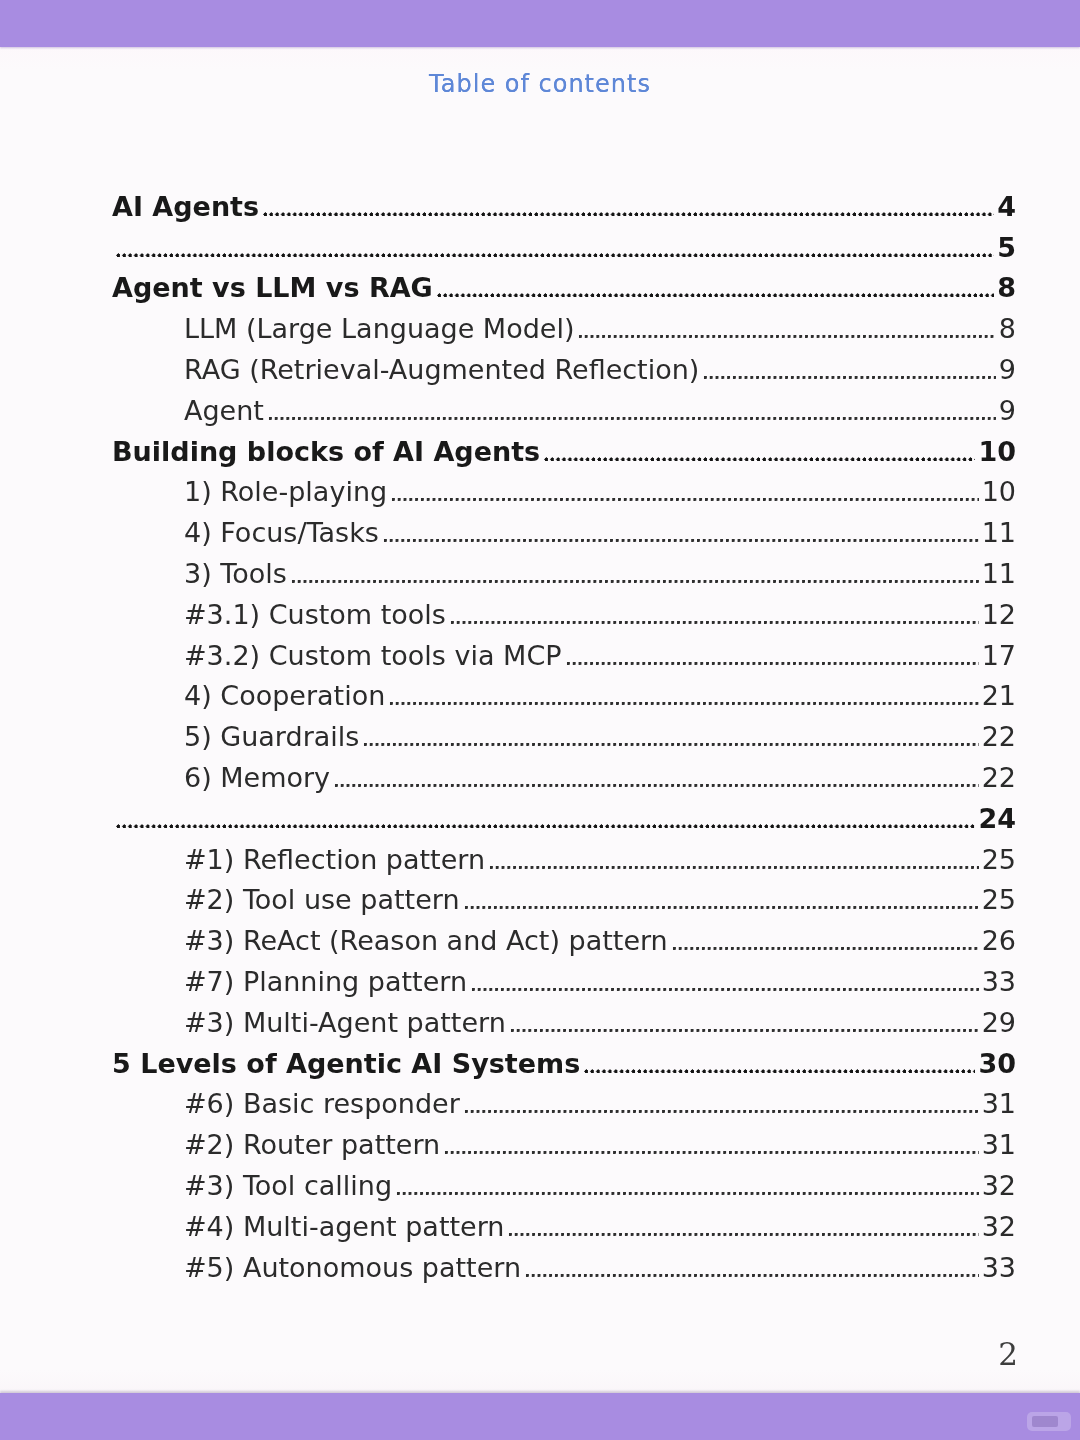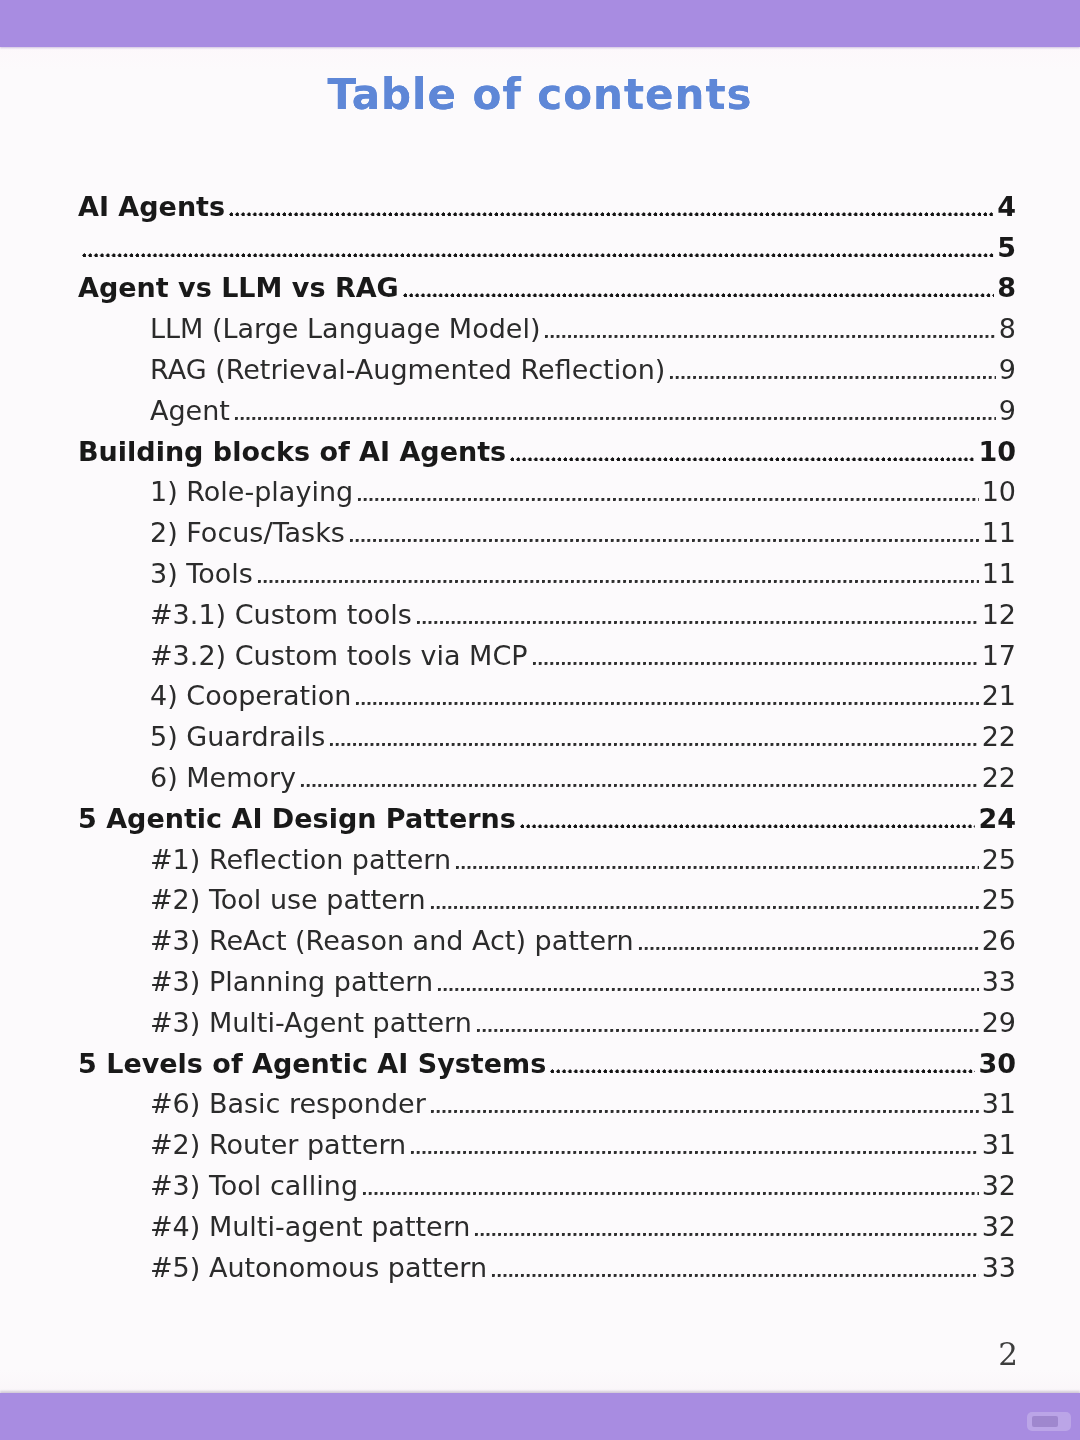--- a/index.html
+++ b/index.html
@@ -40,38 +40,39 @@
     width: 26px; height: 11px;
     border-radius: 2px;
     background: rgba(110,80,160,0.35);
   }
   .title {
     position: absolute;
     top: 70px;
     left: 0;
     width: 100%;
     text-align: center;
-    font-size: 42px;
-    font-weight: 700;
+    font-size: 24px;
+    font-weight: 400;
     letter-spacing: 1px;
     color: var(--title-blue, #5e87d7);
     text-shadow: 0 0 0.6px var(--title-blue, #5e87d7);
   }
   .toc {
     position: absolute;
     top: 186px;
     left: 78px;
     width: 938px;
   }
   .row {
     display: flex;
     align-items: center;
     height: 40.8px;
     font-size: 27px;
     color: var(--text-secondary, #2b2b2b);
+    margin-left: 34px;
   }
   .row.level-1 { padding-left: 72px; }
   .row.level-0 {
     font-weight: 700;
     color: var(--text-primary, #191919);
   }
   .label { white-space: nowrap; }
   .leader {
     flex: 1;
     height: 5px;
@@ -137,21 +138,21 @@
     <span class="label">Building blocks of AI Agents</span>
     <span class="leader"></span>
     <span class="pnum">10</span>
   </div>
       <div class="row level-1">
     <span class="label">1) Role-playing</span>
     <span class="leader"></span>
     <span class="pnum">10</span>
   </div>
       <div class="row level-1">
-    <span class="label">2) Focus/Tasks</span>
+    <span class="label">4) Focus/Tasks</span>
     <span class="leader"></span>
     <span class="pnum">11</span>
   </div>
       <div class="row level-1">
     <span class="label">3) Tools</span>
     <span class="leader"></span>
     <span class="pnum">11</span>
   </div>
       <div class="row level-1">
     <span class="label">#3.1) Custom tools</span>
@@ -172,41 +173,40 @@
     <span class="label">5) Guardrails</span>
     <span class="leader"></span>
     <span class="pnum">22</span>
   </div>
       <div class="row level-1">
     <span class="label">6) Memory</span>
     <span class="leader"></span>
     <span class="pnum">22</span>
   </div>
       <div class="row level-0">
-    <span class="label">5 Agentic AI Design Patterns</span>
     <span class="leader"></span>
     <span class="pnum">24</span>
   </div>
       <div class="row level-1">
     <span class="label">#1) Reflection pattern</span>
     <span class="leader"></span>
     <span class="pnum">25</span>
   </div>
       <div class="row level-1">
     <span class="label">#2) Tool use pattern</span>
     <span class="leader"></span>
     <span class="pnum">25</span>
   </div>
       <div class="row level-1">
     <span class="label">#3) ReAct (Reason and Act) pattern</span>
     <span class="leader"></span>
     <span class="pnum">26</span>
   </div>
       <div class="row level-1">
-    <span class="label">#3) Planning pattern</span>
+    <span class="label">#7) Planning pattern</span>
     <span class="leader"></span>
     <span class="pnum">33</span>
   </div>
       <div class="row level-1">
     <span class="label">#3) Multi-Agent pattern</span>
     <span class="leader"></span>
     <span class="pnum">29</span>
   </div>
       <div class="row level-0">
     <span class="label">5 Levels of Agentic AI Systems</span>

